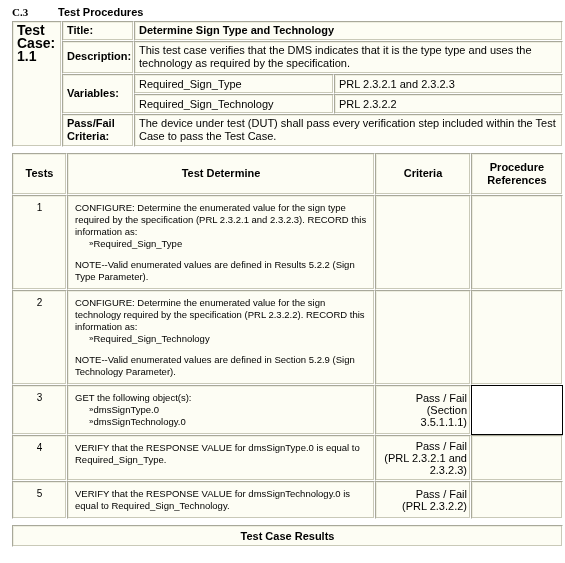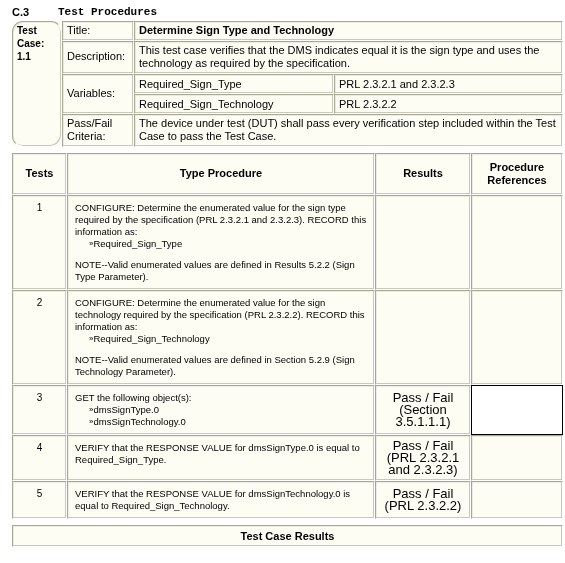--- a/index.html
+++ b/index.html
@@ -30,28 +30,28 @@
   .heading-row {
     display: flex;
     font-weight: bold;
     font-size: 11px;
     line-height: 14px;
     color: #000;
   }
   .heading-row .num {
     width: 46px;
     flex: 0 0 46px;
+    font-family: Liberation Serif, serif;
   }
   .heading-row.lvl3 .num {
     width: 56px;
     flex: 0 0 56px;
   }
   .heading-row .txt {
     white-space: nowrap;
-    font-family: Liberation Mono, monospace;
   }
 
   
   .doc-table {
     border-collapse: separate;
     border-spacing: 0;
     width: 551px;
     margin: 0 0 0 12px;
     background: #fdfdf4;
     table-layout: fixed;
@@ -67,29 +67,28 @@
     vertical-align: top;
     box-shadow: inset -1px -1px 0 #c9c9b8, inset 1px 1px 0 #ededdf;
   }
 
   
   .hdr-table td {
     font-size: 11px;
     line-height: 13.5px;
   }
   .hdr-table .lbl {
-    font-weight: normal;
+    font-weight: bold;
     vertical-align: middle;
   }
   .hdr-table .tc-cell {
     font-weight: bold;
     vertical-align: top;
-    font-size: 10px;
+    font-size: 14px;
     line-height: 13px;
-    border-radius: 11px;
   }
   .hdr-table .title-val {
     font-weight: bold;
     vertical-align: middle;
   }
   .hdr-table .desc-val {
     vertical-align: middle;
   }
   .hdr-table .pf-val {
     vertical-align: middle;
@@ -136,22 +135,22 @@
     text-align: center;
     font-size: 10px;
     padding-top: 6px;
   }
   .steps-table td.proc {
     font-size: 9.5px;
     line-height: 12px;
     padding: 6px 6px 6px 7px;
   }
   .steps-table td.results {
-    text-align: center;
-    font-size: 13px;
+    text-align: right;
+    font-size: 11px;
     line-height: 12px;
     vertical-align: middle;
     padding: 4px 3px;
   }
   .steps-table td.addref {
     padding: 4px;
   }
   .steps-table td.addref.selected {
     border: 1px solid #000000;
     box-shadow: none;
@@ -211,21 +210,21 @@
       <tr>
         <td class="tc-cell" rowspan="5">
           <div>Test Case:</div>
           <div>1.1</div>
         </td>
         <td class="lbl">Title:</td>
         <td class="title-val">Determine Sign Type and Technology</td>
       </tr>
       <tr>
         <td class="lbl">Description:</td>
-        <td class="desc-val">This test case verifies that the DMS indicates equal it is the sign type and uses the technology as required by the specification.</td>
+        <td class="desc-val">This test case verifies that the DMS indicates that it is the type type and uses the technology as required by the specification.</td>
       </tr>
       <tr>
         <td class="lbl">Variables:</td>
         <td class="nested-wrap">
           <table class="vars-table">
             <colgroup>
               <col style="width:200px">
               <col>
             </colgroup>
             <tbody>
@@ -251,22 +250,22 @@
   <table class="doc-table steps-table">
     <colgroup>
       <col style="width:55px">
       <col>
       <col style="width:96px">
       <col style="width:92px">
     </colgroup>
     <thead>
       <tr>
         <th>Tests</th>
-        <th>Type Procedure</th>
-        <th>Results</th>
+        <th>Test Determine</th>
+        <th>Criteria</th>
         <th>Procedure References</th>
       </tr>
     </thead>
     <tbody>
 
       <tr>
         <td class="step-num">1</td>
         <td class="proc">
           <span>CONFIGURE: Determine the enumerated value for the sign type required by the specification (PRL 2.3.2.1 and 2.3.2.3). RECORD this information as:</span>
           <span class="indent"><span class="chev">»</span><span>Required_Sign_Type</span></span>

